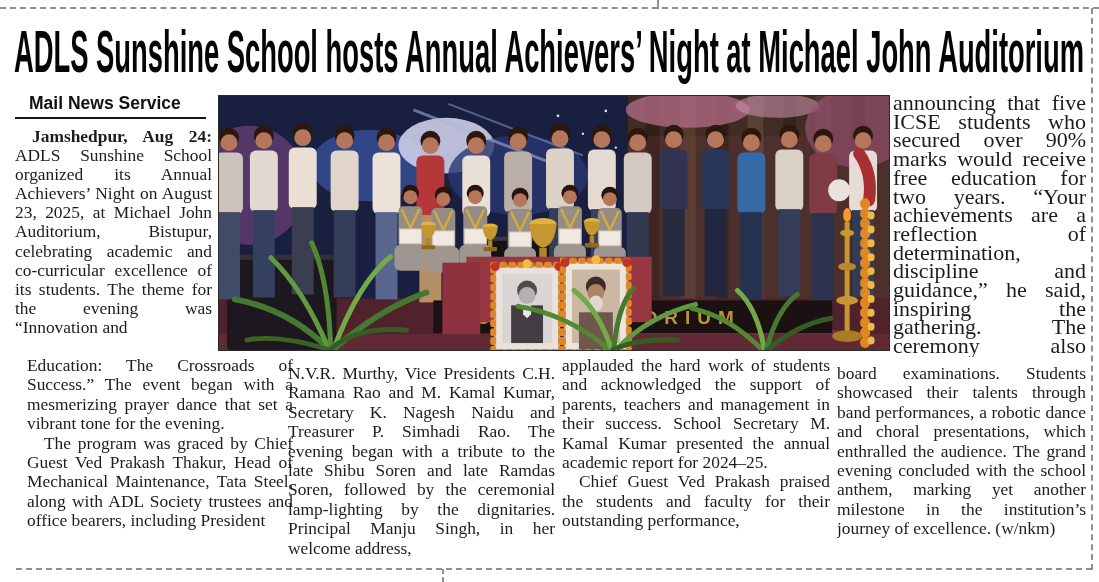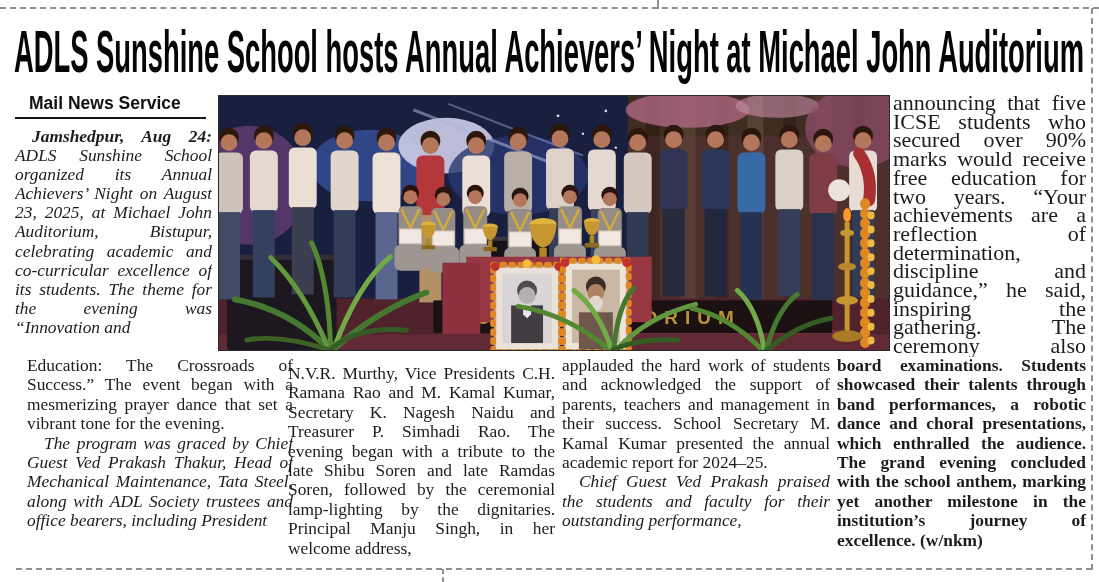--- a/index.html
+++ b/index.html
@@ -30,27 +30,27 @@
     position:absolute;left:218px;top:95px;width:672px;height:256px;
     border:1px solid #2b2b2b;box-sizing:border-box;background:#241018;
   }
   .photo svg{display:block;}
 
   .col{
     position:absolute;text-align:justify;overflow:hidden;
     font-size:17.4px;line-height:19.4px;color:#1c1c1c;
   }
   .col p{margin:0;}
-  .col p.indent{text-indent:17px;font-style:italic;}
+  .col p.indent{text-indent:17px;}
   .col1n{left:15px;top:127px;width:197px;height:229px;line-height:19.1px;}
   .col4n{left:893px;top:94px;width:193px;height:263px;font-size:22px;line-height:18.7px;}
   .col1w{left:19px;top:356px;width:266px;height:202px;margin-left:8px;}
   .col2{left:288px;top:364px;width:267px;height:202px;}
   .col3{left:562px;top:356px;width:268px;height:202px;}
-  .col4w{left:837px;top:356px;width:249px;height:202px;font-weight:bold;}
+  .col4w{left:837px;top:364px;width:249px;height:202px;}
   b.dateline{font-weight:bold;}
 </style>
 </head>
 <body>
 
 <div class="sheet">
 
   <div class="trim trim-top"></div>
   <div class="trim trim-bottom"></div>
   <div class="trim trim-right"></div>

